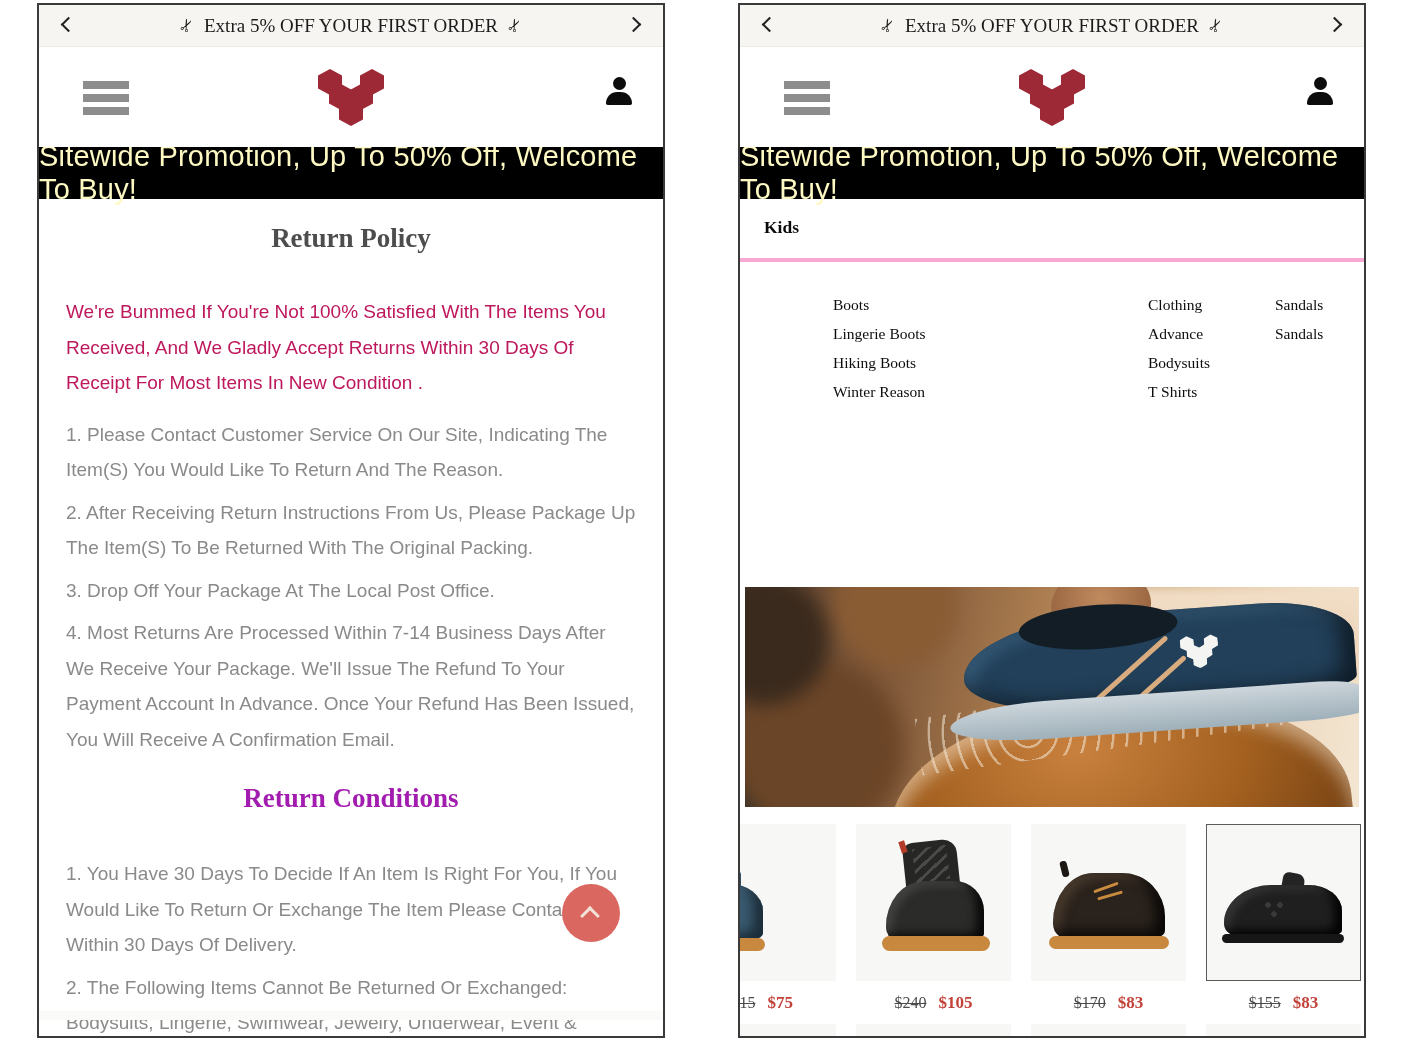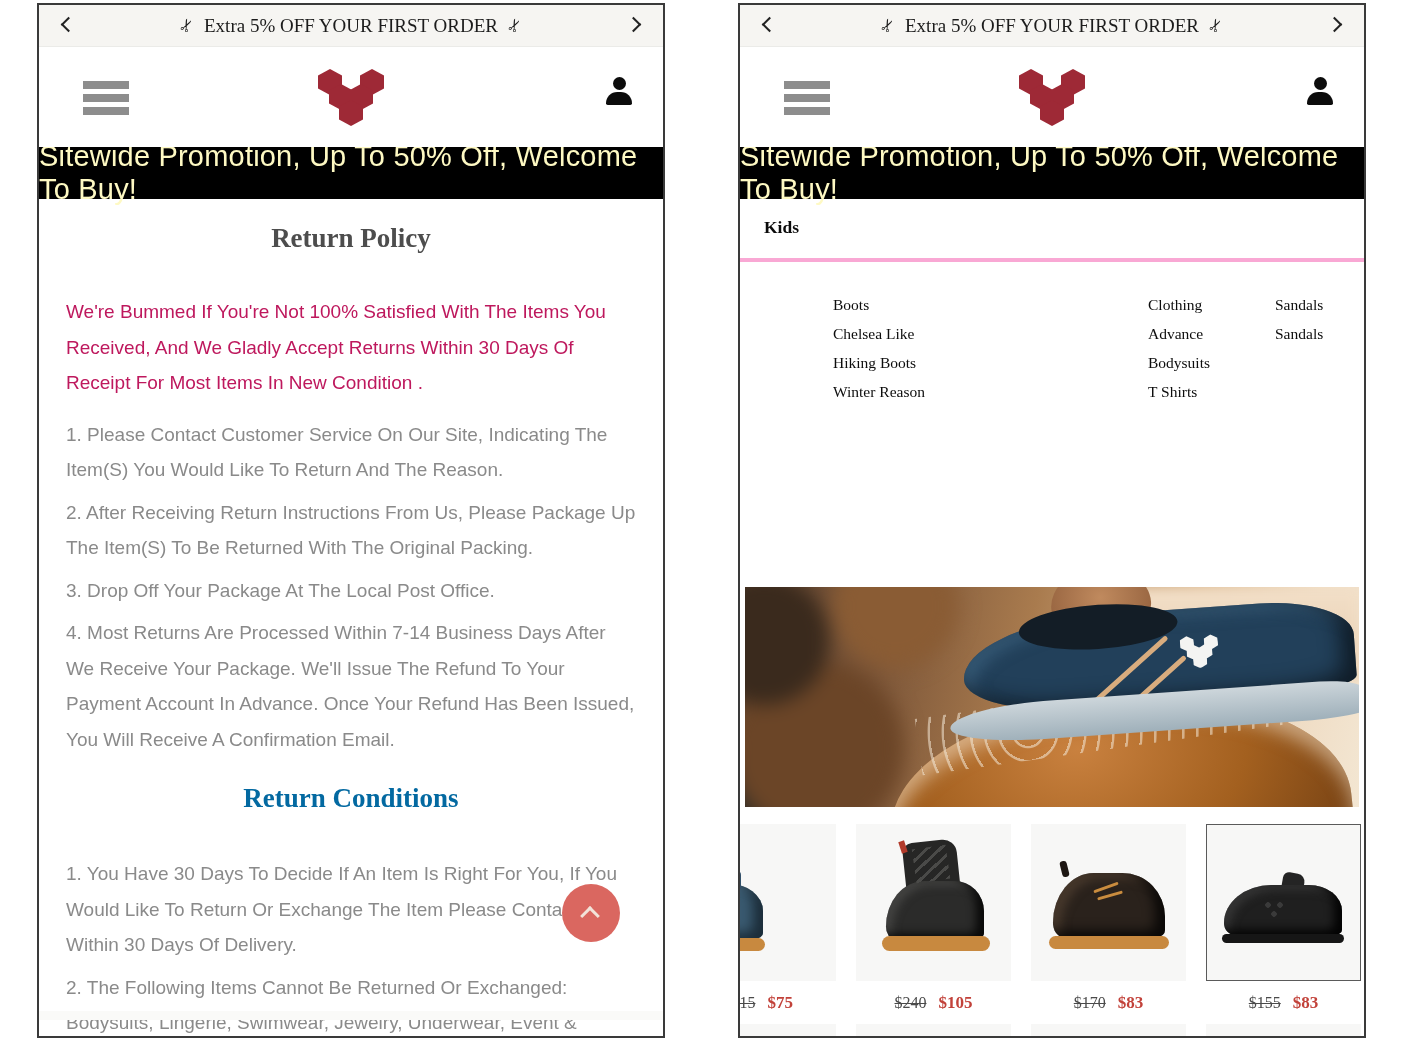--- a/index.html
+++ b/index.html
@@ -42,21 +42,21 @@
   .black-banner { height:52px; background:#000; color:#fef9c3; display:flex; align-items:center; justify-content:center;
                   font-size:29px; letter-spacing:0.2px; }
 
   
   .rp-title { margin-top:24px; text-align:center; font-family:"Liberation Serif", serif;
               font-weight:bold; font-size:27px; color:#4d4d4d; }
   .rp-intro { margin:40px 27px 0; font-size:19px; line-height:35.5px; color:#be185d; }
   .rp-steps { margin:16px 27px 8px; }
   .rp-steps p { font-size:19px; line-height:35.5px; color:#8a8a8a; margin-bottom:7px; }
   .rp-cond-title { margin:26px 0 42px; text-align:center; font-family:"Liberation Serif", serif;
-                   font-weight:bold; font-size:27px; color:#0369a1; }
+                   font-weight:bold; font-size:27px; color:#a21caf; }
   .rp-conds { margin:0 27px; }
   .rp-conds p { font-size:19px; line-height:35.5px; color:#8a8a8a; margin-bottom:7px; }
   .fade-strip { position:absolute; left:0; right:0; bottom:16px; height:9px; background:#fafaf8; }
 
   .scroll-top { position:absolute; left:523px; top:879px; width:58px; height:58px; border-radius:50%;
                 background:#da6760; z-index:6; cursor:pointer; }
   .scroll-top .up { position:absolute; left:21px; top:25px; width:14px; height:14px;
                     border-left:3px solid #f2e3d9; border-top:3px solid #f2e3d9; transform:rotate(45deg); }
 
   
@@ -258,21 +258,21 @@
 
     <div class="black-banner">Sitewide Promotion, Up To 50% Off, Welcome To Buy!</div>
 
     <div class="kids-head">
       <span class="kids-label">Kids</span>
     </div>
 
     <div class="menu-wrap">
       <ul class="menu-col c1">
         <li>Boots</li>
-        <li>Chelsea Like</li>
+        <li>Lingerie Boots</li>
         <li>Hiking Boots</li>
         <li>Winter Reason</li>
       </ul>
       <ul class="menu-col c3">
         <li>Clothing</li>
         <li>Advance</li>
         <li>Bodysuits</li>
         <li>T Shirts</li>
       </ul>
       <ul class="menu-col c4">

